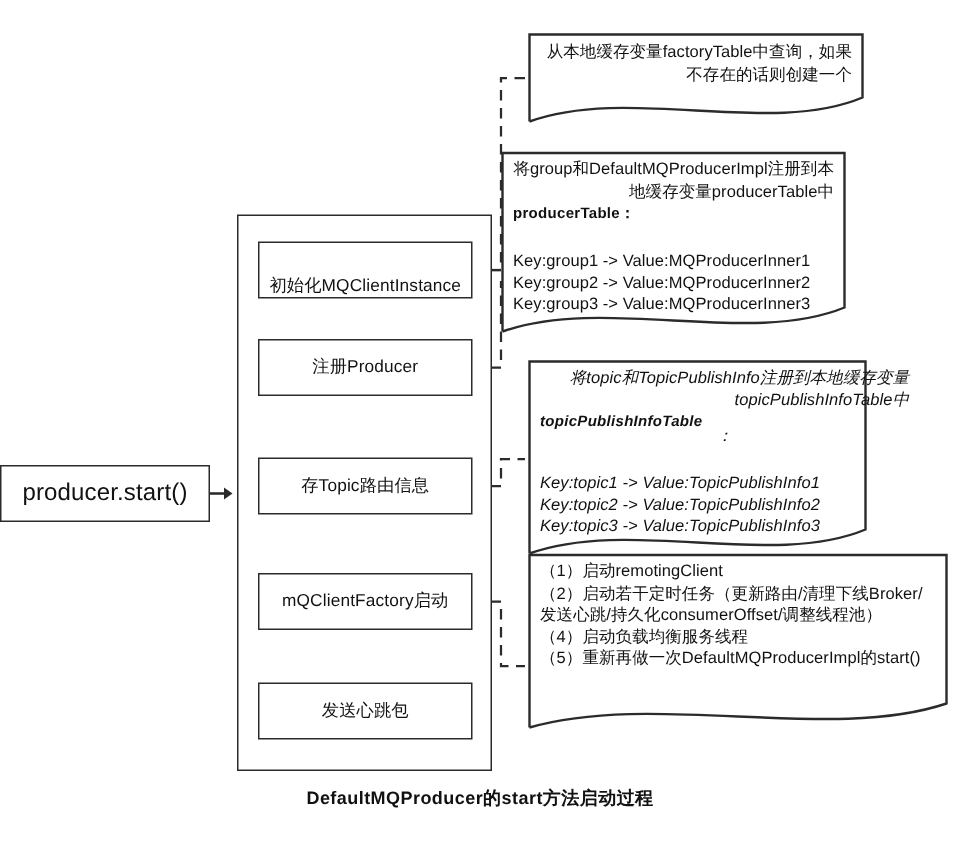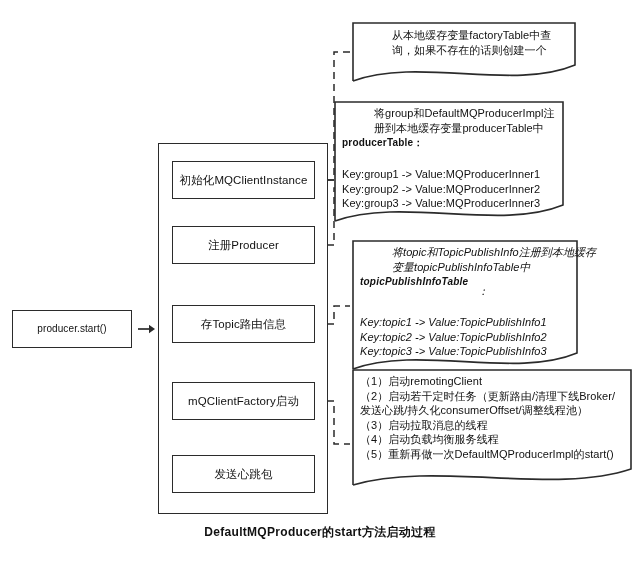--- a/index.html
+++ b/index.html
@@ -36,42 +36,42 @@
     background: #ffffff;
     display: flex;
     align-items: center;
     justify-content: center;
     text-align: center;
     font-size: 11.5px;
     line-height: 1.25;
     letter-spacing: 0.1px;
   }
   #entry-node {
-    left: 12px;
+    left: 0;
     top: 310px;
-    width: 120px;
+    width: 140px;
     height: 38px;
-    font-size: 10px;
+    font-size: 16px;
   }
   #outer-container {
     position: absolute;
     left: 158px;
     top: 143px;
     width: 170px;
     height: 371px;
     box-sizing: border-box;
     border: 1.8px solid #2b2b2b;
     background: #ffffff;
   }
   .flow-node {
     left: 172px;
     width: 143px;
     height: 38px;
   }
-  #flow-node-0 { top: 161px; }
+  #flow-node-0 { top: 161px; align-items: flex-end; }
   #flow-node-1 { top: 226px; }
   #flow-node-2 { top: 305px; }
   #flow-node-3 { top: 382px; }
   #flow-node-4 { top: 455px; }
 
   
   .anno {
     position: absolute;
   }
   .anno-svg {
@@ -82,22 +82,21 @@
   }
   .anno-body {
     position: relative;
     box-sizing: border-box;
     padding: 5px 8px 0 8px;
     font-size: 11px;
     line-height: 1.32;
     letter-spacing: 0.05px;
   }
   .anno-head {
-    text-align: left;
-    margin-left: 32px;
+    text-align: right;
   }
   .anno-key {
     font-weight: bold;
     font-size: 10px;
     letter-spacing: 0.2px;
     margin-top: 1px;
   }
   .anno-colon {
     text-align: center;
     line-height: 0.7;
@@ -245,21 +244,20 @@
     </div>
   </div>
 
   <div class="anno" id="anno-3" style="height: 124px;">
     <svg class="anno-svg" width="280" height="124" viewBox="0 0 280 124">
         <path d="M1,116 L1,1 L279,1 L279,100 C201.6,126 84,92 1,116" fill="#ffffff" stroke="#2b2b2b" stroke-width="1.6" stroke-linejoin="miter"></path>
       </svg>
     <div class="anno-body anno-lines">
       <div class="anno-line">（1）启动remotingClient</div>
       <div class="anno-line">（2）启动若干定时任务（更新路由/清理下线Broker/发送心跳/持久化consumerOffset/调整线程池）</div>
-      <div class="anno-line">（3）启动拉取消息的线程</div>
       <div class="anno-line">（4）启动负载均衡服务线程</div>
       <div class="anno-line">（5）重新再做一次DefaultMQProducerImpl的start()</div>
     </div>
   </div>
 
   <div id="caption">DefaultMQProducer的start方法启动过程</div>
 
 </div>
 
 </body></html>

